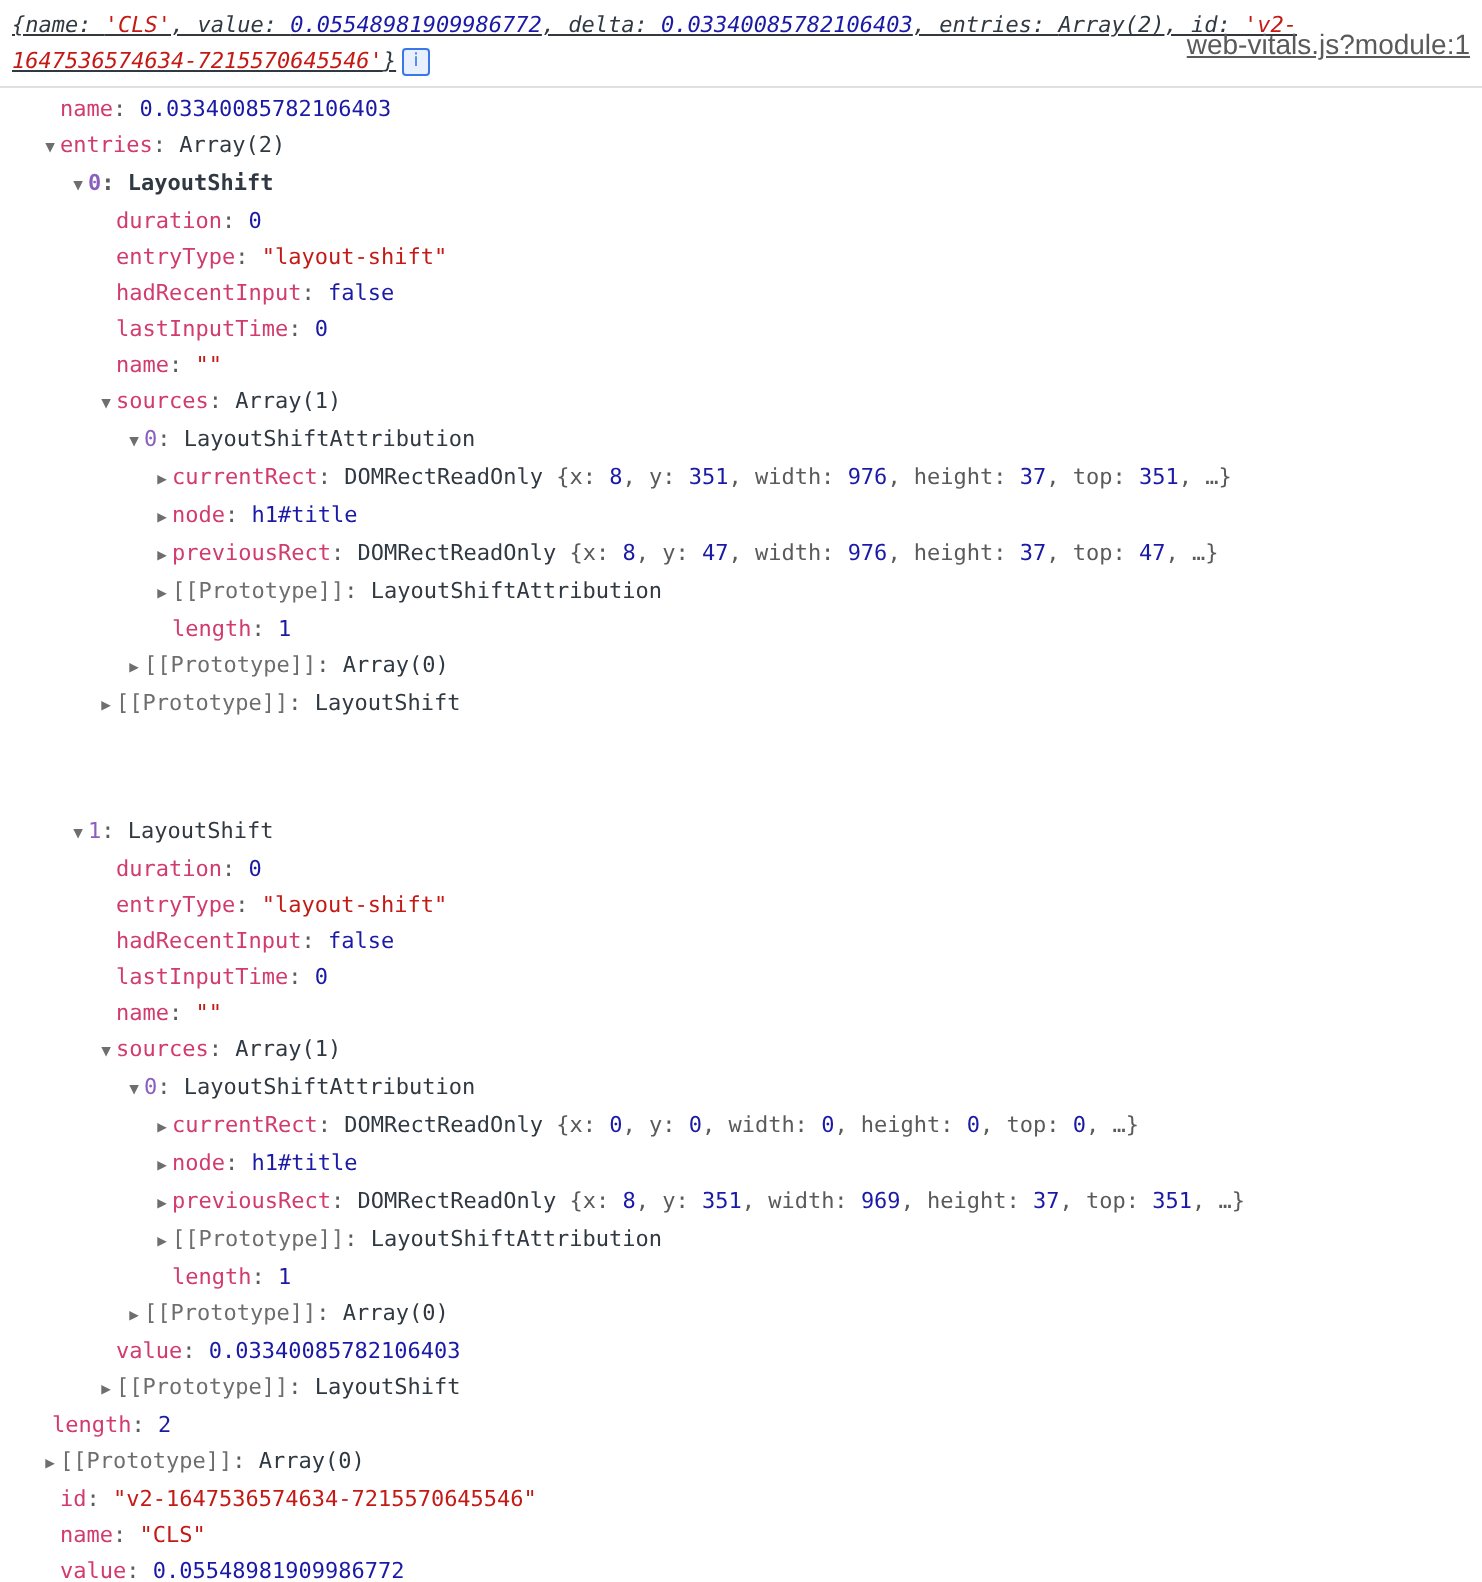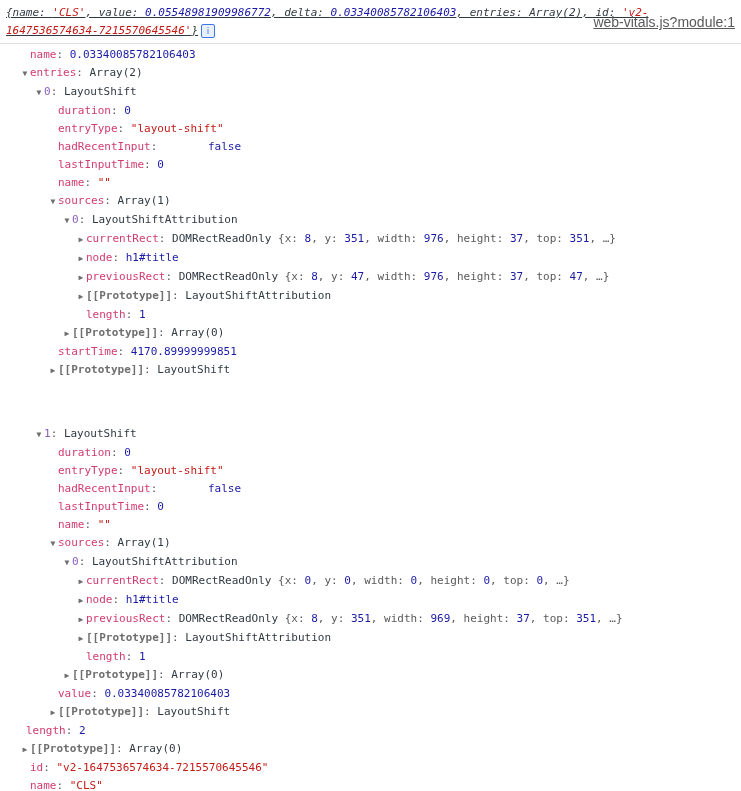--- a/index.html
+++ b/index.html
@@ -47,23 +47,23 @@
   }
   .arrow.blank { cursor: default; }
   .arrow.down::before { content: "\25BC"; }
   .arrow.right::before { content: "\25B6"; }
 
   
   .k-prop   { color: #d13b6e; }          
   .k-propd  { color: #8a5fbf; }          
   .k-num    { color: #1a1aa6; }          
   .k-str    { color: #c41a16; }          
-  .k-kw     { color: #1a1aa6; margin-left: 44px; }          
+  .k-kw     { color: #1a1aa6; }          
   .k-gray   { color: #5a5a5a; }          
-  .k-proto  { color: #6e6e6e; font-weight: bold; }
+  .k-proto  { color: #6e6e6e; }
   .k-plain  { color: #303942; }
   .k-node   { color: #1a1aa6; }
 
   .preview-line {
     white-space: normal;
     padding-left: 6px;
     padding-right: 6px;
     font-style: italic;
     color: #303942;
     line-height: 18px;
@@ -100,35 +100,34 @@
 <body>
 
 <a class="source-link">web-vitals.js?module:1</a>
 
 <div class="console-root">
   <div class="preview-line" id="preview-line"><span class="k-gray">{name: </span><span class="k-str">'CLS'</span><span class="k-gray">, value: </span><span class="k-num">0.05548981909986772</span><span class="k-gray">, delta: </span><span class="k-num">0.03340085782106403</span><span class="k-gray">, entries: </span><span class="k-gray">Array(2)</span><span class="k-gray">, id: </span><span class="k-str">'v2-1647536574634-7215570645546'</span><span class="k-gray">}</span><span class="info-badge">i</span></div>
   <div class="divider"></div>
   <div id="tree-rows">
       <div class="row" style="padding-left: 20px;"><span class="arrow blank"></span><span><span class="k-prop">name</span><span class="k-gray">: </span><span class="k-num">0.03340085782106403</span></span></div>
       <div class="row" style="padding-left: 20px;"><span class="arrow down"></span><span><span class="k-prop">entries</span><span class="k-gray">: </span><span class="k-plain">Array(2)</span></span></div>
-      <div class="row" style="padding-left: 34px;"><span class="arrow down"></span><span><span class="k-propd">0</span><span class="k-gray">: </span><span class="k-plain">LayoutShift</span></span></div>
+      <div class="row" style="padding-left: 34px; font-weight: bold;"><span class="arrow down"></span><span><span class="k-propd">0</span><span class="k-gray">: </span><span class="k-plain">LayoutShift</span></span></div>
       <div class="row" style="padding-left: 48px;"><span class="arrow blank"></span><span><span class="k-prop">duration</span><span class="k-gray">: </span><span class="k-num">0</span></span></div>
       <div class="row" style="padding-left: 48px;"><span class="arrow blank"></span><span><span class="k-prop">entryType</span><span class="k-gray">: </span><span class="k-str">"layout-shift"</span></span></div>
       <div class="row" style="padding-left: 48px;"><span class="arrow blank"></span><span><span class="k-prop">hadRecentInput</span><span class="k-gray">: </span><span class="k-kw">false</span></span></div>
       <div class="row" style="padding-left: 48px;"><span class="arrow blank"></span><span><span class="k-prop">lastInputTime</span><span class="k-gray">: </span><span class="k-num">0</span></span></div>
       <div class="row" style="padding-left: 48px;"><span class="arrow blank"></span><span><span class="k-prop">name</span><span class="k-gray">: </span><span class="k-str">""</span></span></div>
       <div class="row" style="padding-left: 48px;"><span class="arrow down"></span><span><span class="k-prop">sources</span><span class="k-gray">: </span><span class="k-plain">Array(1)</span></span></div>
       <div class="row" style="padding-left: 62px;"><span class="arrow down"></span><span><span class="k-propd">0</span><span class="k-gray">: </span><span class="k-plain">LayoutShiftAttribution</span></span></div>
       <div class="row" style="padding-left: 76px;"><span class="arrow right"></span><span><span class="k-prop">currentRect</span><span class="k-gray">: </span><span class="k-plain">DOMRectReadOnly </span><span class="k-gray">{x: </span><span class="k-num">8</span><span class="k-gray">, y: </span><span class="k-num">351</span><span class="k-gray">, width: </span><span class="k-num">976</span><span class="k-gray">, height: </span><span class="k-num">37</span><span class="k-gray">, top: </span><span class="k-num">351</span><span class="k-gray">, …}</span></span></div>
       <div class="row" style="padding-left: 76px;"><span class="arrow right"></span><span><span class="k-prop">node</span><span class="k-gray">: </span><span class="k-node">h1#title</span></span></div>
       <div class="row" style="padding-left: 76px;"><span class="arrow right"></span><span><span class="k-prop">previousRect</span><span class="k-gray">: </span><span class="k-plain">DOMRectReadOnly </span><span class="k-gray">{x: </span><span class="k-num">8</span><span class="k-gray">, y: </span><span class="k-num">47</span><span class="k-gray">, width: </span><span class="k-num">976</span><span class="k-gray">, height: </span><span class="k-num">37</span><span class="k-gray">, top: </span><span class="k-num">47</span><span class="k-gray">, …}</span></span></div>
       <div class="row" style="padding-left: 76px;"><span class="arrow right"></span><span><span class="k-proto">[[Prototype]]</span><span class="k-gray">: </span><span class="k-plain">LayoutShiftAttribution</span></span></div>
       <div class="row" style="padding-left: 76px;"><span class="arrow blank"></span><span><span class="k-prop">length</span><span class="k-gray">: </span><span class="k-num">1</span></span></div>
       <div class="row" style="padding-left: 62px;"><span class="arrow right"></span><span><span class="k-proto">[[Prototype]]</span><span class="k-gray">: </span><span class="k-plain">Array(0)</span></span></div>
-      <div class="row" style="padding-left: 48px;"><span class="arrow blank"></span><span><span class="k-prop">startTime</span><span class="k-gray">: </span><span class="k-num">4170.89999999851</span></span></div>
       <div class="row" style="padding-left: 48px;"><span class="arrow right"></span><span><span class="k-proto">[[Prototype]]</span><span class="k-gray">: </span><span class="k-plain">LayoutShift</span></span></div>
       <div class="row" style="padding-left: 34px; margin-top: 45px;"><span class="arrow down"></span><span><span class="k-propd">1</span><span class="k-gray">: </span><span class="k-plain">LayoutShift</span></span></div>
       <div class="row" style="padding-left: 48px;"><span class="arrow blank"></span><span><span class="k-prop">duration</span><span class="k-gray">: </span><span class="k-num">0</span></span></div>
       <div class="row" style="padding-left: 48px;"><span class="arrow blank"></span><span><span class="k-prop">entryType</span><span class="k-gray">: </span><span class="k-str">"layout-shift"</span></span></div>
       <div class="row" style="padding-left: 48px;"><span class="arrow blank"></span><span><span class="k-prop">hadRecentInput</span><span class="k-gray">: </span><span class="k-kw">false</span></span></div>
       <div class="row" style="padding-left: 48px;"><span class="arrow blank"></span><span><span class="k-prop">lastInputTime</span><span class="k-gray">: </span><span class="k-num">0</span></span></div>
       <div class="row" style="padding-left: 48px;"><span class="arrow blank"></span><span><span class="k-prop">name</span><span class="k-gray">: </span><span class="k-str">""</span></span></div>
       <div class="row" style="padding-left: 48px;"><span class="arrow down"></span><span><span class="k-prop">sources</span><span class="k-gray">: </span><span class="k-plain">Array(1)</span></span></div>
       <div class="row" style="padding-left: 62px;"><span class="arrow down"></span><span><span class="k-propd">0</span><span class="k-gray">: </span><span class="k-plain">LayoutShiftAttribution</span></span></div>
       <div class="row" style="padding-left: 76px;"><span class="arrow right"></span><span><span class="k-prop">currentRect</span><span class="k-gray">: </span><span class="k-plain">DOMRectReadOnly </span><span class="k-gray">{x: </span><span class="k-num">0</span><span class="k-gray">, y: </span><span class="k-num">0</span><span class="k-gray">, width: </span><span class="k-num">0</span><span class="k-gray">, height: </span><span class="k-num">0</span><span class="k-gray">, top: </span><span class="k-num">0</span><span class="k-gray">, …}</span></span></div>

